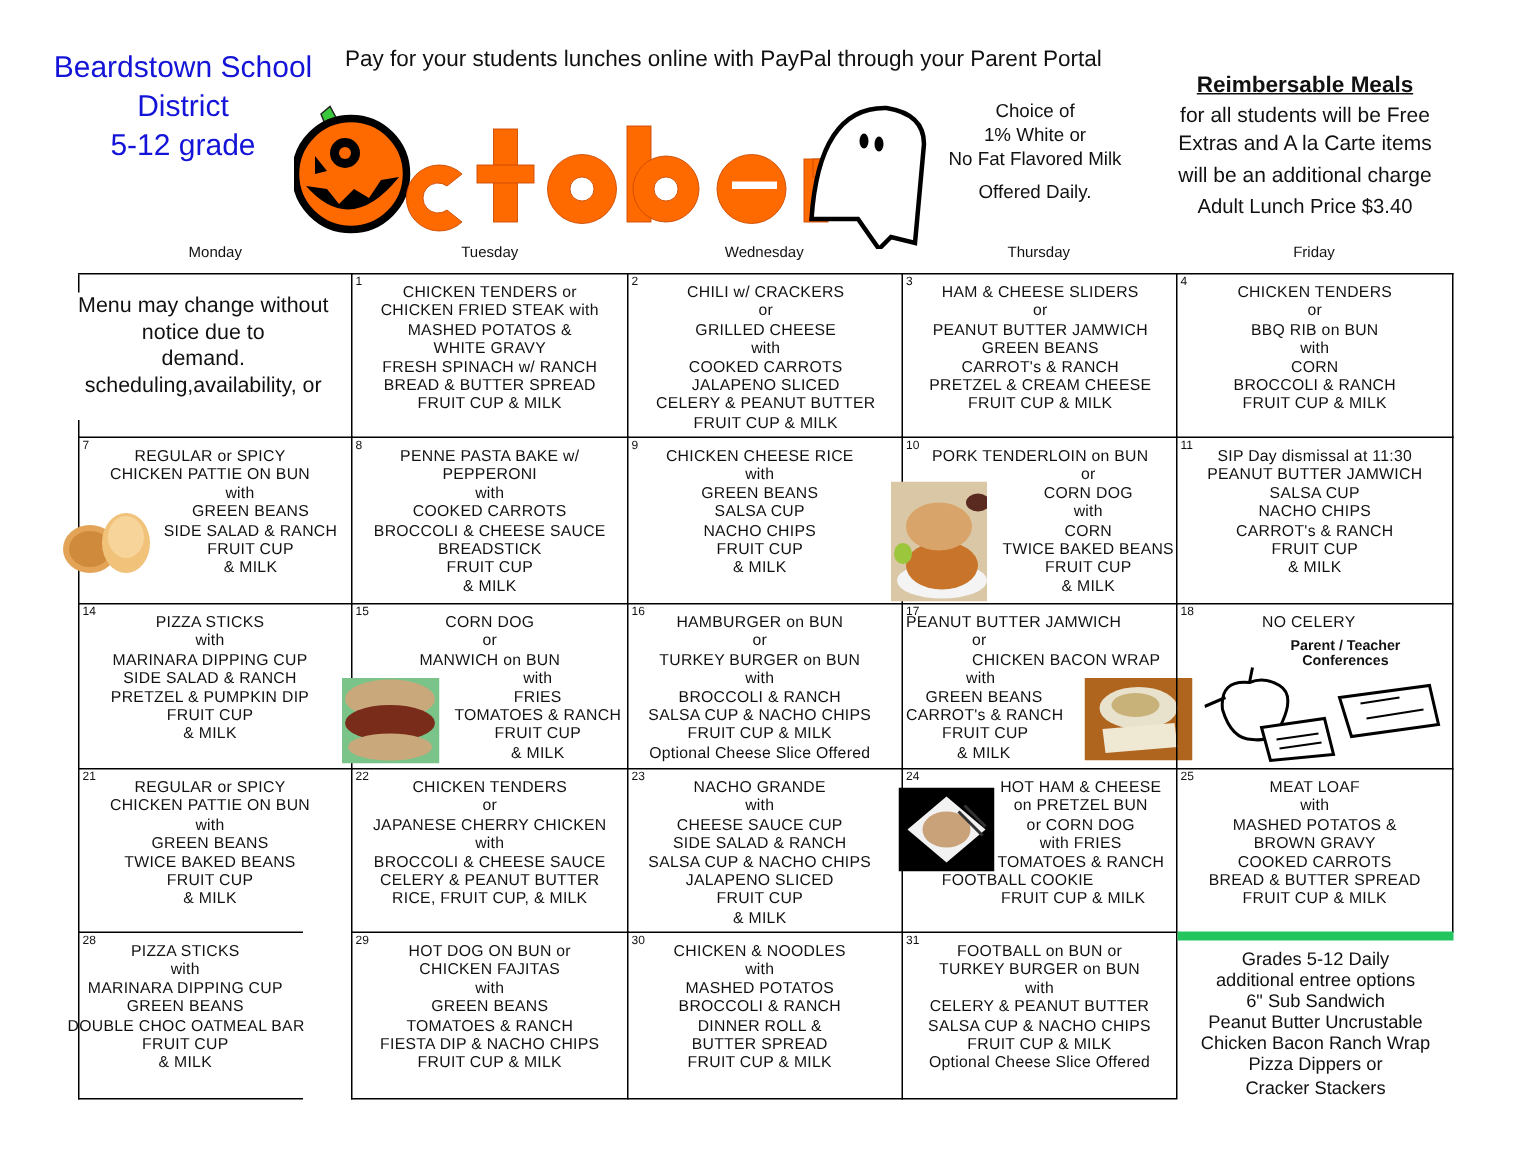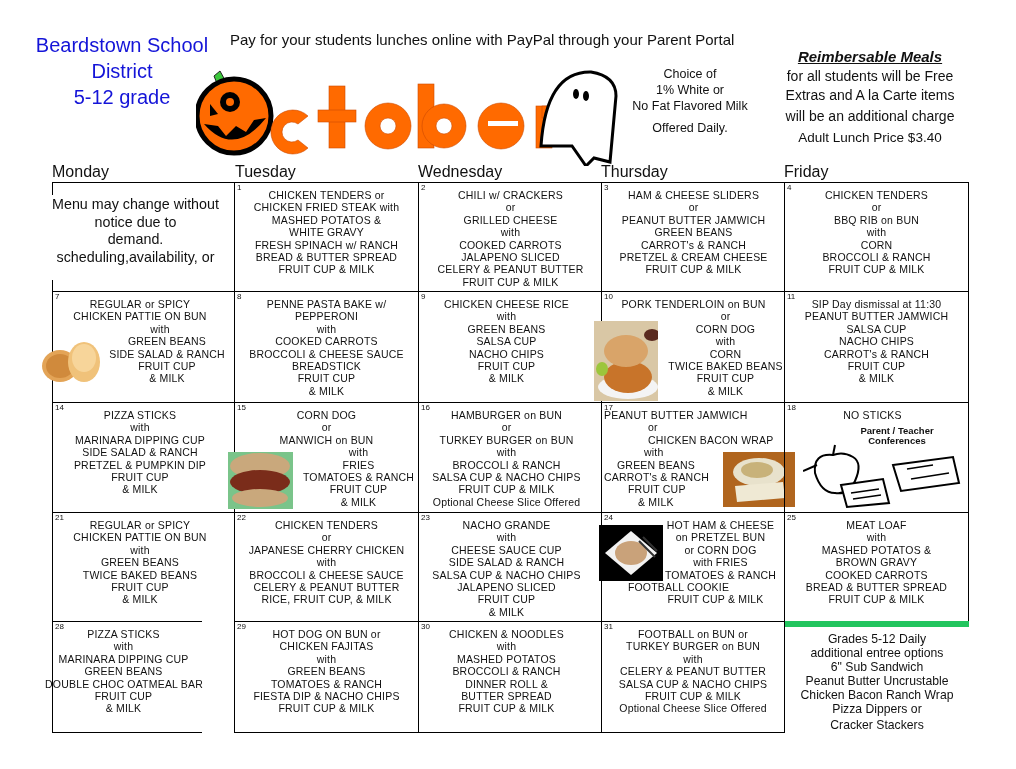--- a/index.html
+++ b/index.html
@@ -3,24 +3,24 @@
 <meta charset="utf-8">
 <style>
   html, body { margin:0; padding:0; background:#ffffff; }
   body { width:1016px; height:769px; position:relative; overflow:hidden; font-family:"Liberation Sans", sans-serif; color:#111; }
   .abs { position:absolute; }
   .title { left:22px; top:32px; width:200px; text-align:center; color:#1414d8; font-size:20px; line-height:26px; }
   .paypal { left:230px; top:31px; font-size:15px; color:#111; white-space:nowrap; }
   .milk { left:620px; top:66px; width:140px; text-align:center; font-size:12.5px; line-height:16px; }
   .milk .gap { margin-top:6px; }
   .reimb { left:770px; top:47px; width:200px; text-align:center; font-size:14px; line-height:20px; }
-  .reimb .head { font-weight:bold; text-decoration:underline; font-size:15px;font-style:italic; }
+  .reimb .head { font-weight:bold; text-decoration:underline; font-size:15px; }
   .reimb .small { font-size:13.5px; }
   .banner { left:196px; top:66px; width:430px; height:100px; }
-  .dayhdr { top:163px; font-size:16px; text-align:left; }
+  .dayhdr { top:163px; font-size:10px; text-align:center; }
   .cell { position:absolute; border-left:1px solid #000; border-top:1px solid #000; box-sizing:border-box; }
   .daynum { position:absolute; left:2px; top:0px; font-size:8px; line-height:9px; }
   .menu { position:absolute; left:0; right:0; top:6px; text-align:center; font-size:10.5px; line-height:12.4px; letter-spacing:0.2px; }
   .menu div { white-space:nowrap; }
   .note { position:absolute; left:8px; right:0; top:13px; text-align:center; font-size:14.3px; line-height:17.5px; }
   .extra { position:absolute; left:0; right:0; top:5px; text-align:center; font-size:12.2px; line-height:14px; }
   .pic { position:absolute; }
 </style>
 </head>
 <body>
@@ -294,21 +294,21 @@
 <svg class="pic" style="left:723px;top:452px;width:72px;height:55px" viewBox="0 0 72 55">
   <rect width="72" height="55" fill="#b0651e"></rect>
   <ellipse cx="36" cy="20" rx="26" ry="14" fill="#e8e2cc"></ellipse>
   <ellipse cx="34" cy="18" rx="16" ry="8" fill="#c8b27a"></ellipse>
   <path d="M12,34 L60,30 L62,46 L14,50 Z" fill="#efe9d4"></path>
 </svg>
 
 <div class="cell" style="left:784px;top:402px;width:185px;height:110px;border-right:1px solid #000">
   <span class="daynum">18</span>
   <div class="menu" style="left:-8px">
-    <div>NO STICKS</div>
+    <div>NO CELERY</div>
   </div>
   <div style="position:absolute;left:52px;top:23px;font-size:9.5px;font-weight:bold;line-height:10px;text-align:center;width:120px">
     <div>Parent / Teacher</div>
     <div>Conferences</div>
   </div>
   <svg style="position:absolute;left:18px;top:40px;width:160px;height:66px" viewBox="0 0 160 66">
     <path d="M12,30 Q10,10 30,12 Q40,8 50,14 Q60,20 52,38 Q46,52 32,50 Q18,50 12,30 Z" fill="#fff" stroke="#000" stroke-width="2"></path>
     <path d="M30,12 L32,2" stroke="#000" stroke-width="2"></path>
     <path d="M0,28 L14,22" stroke="#000" stroke-width="2"></path>
     <path d="M38,42 L80,36 L86,60 L44,64 Z" fill="#fff" stroke="#000" stroke-width="2"></path>

